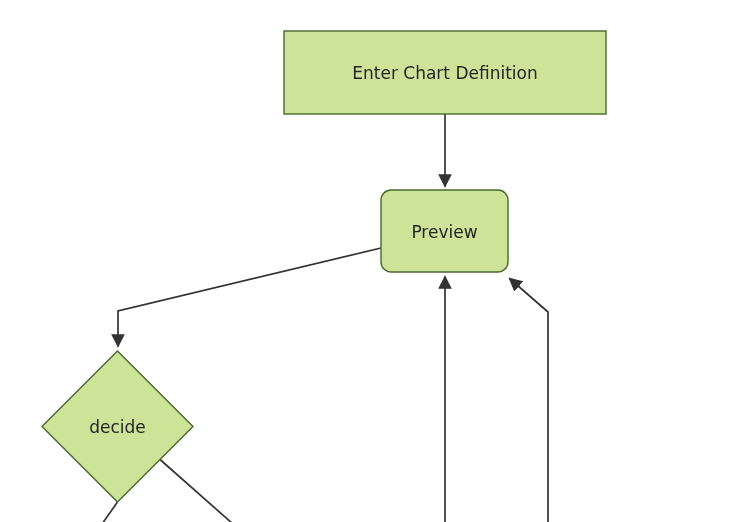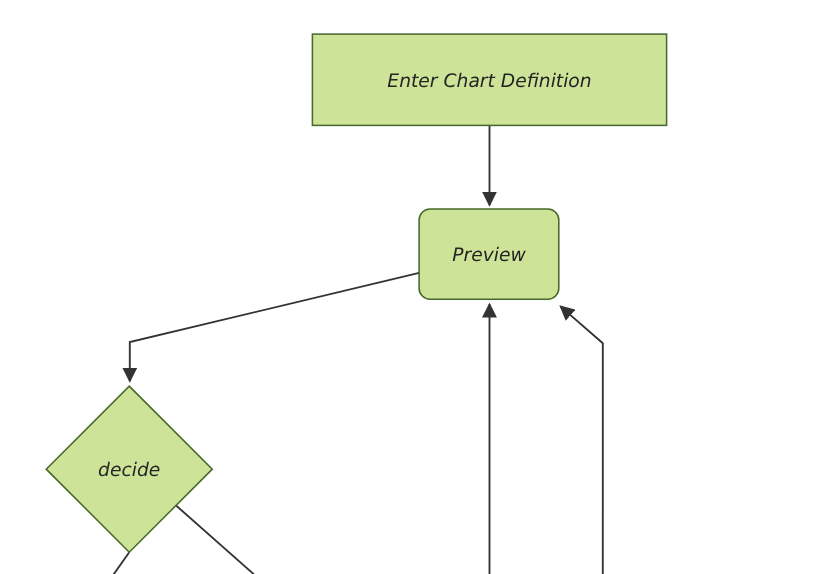--- a/index.html
+++ b/index.html
@@ -7,21 +7,20 @@
     padding: 0;
     width: 740px;
     height: 522px;
     overflow: hidden;
     background: var(--background, #ffffff);
   }
   .canvas-wrap {
     position: relative;
     width: 740px;
     height: 522px;
-    font-style: italic;
   }
   svg.flowchart {
     display: block;
     width: 740px;
     height: 522px;
   }
   .node-shape {
     fill: var(--node-fill, #cde498);
     stroke: var(--node-border, #48682c);
     stroke-width: 1.4;

